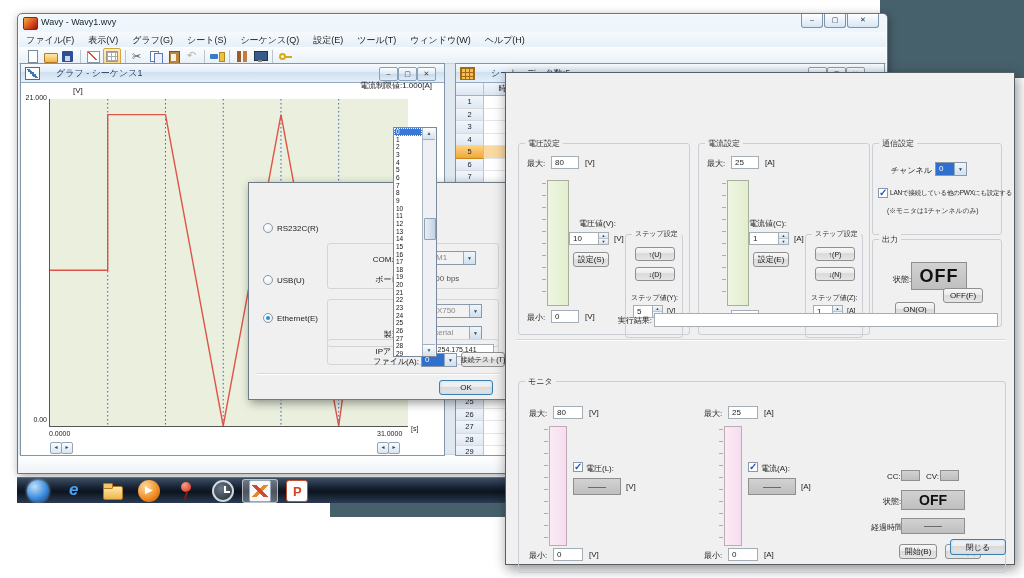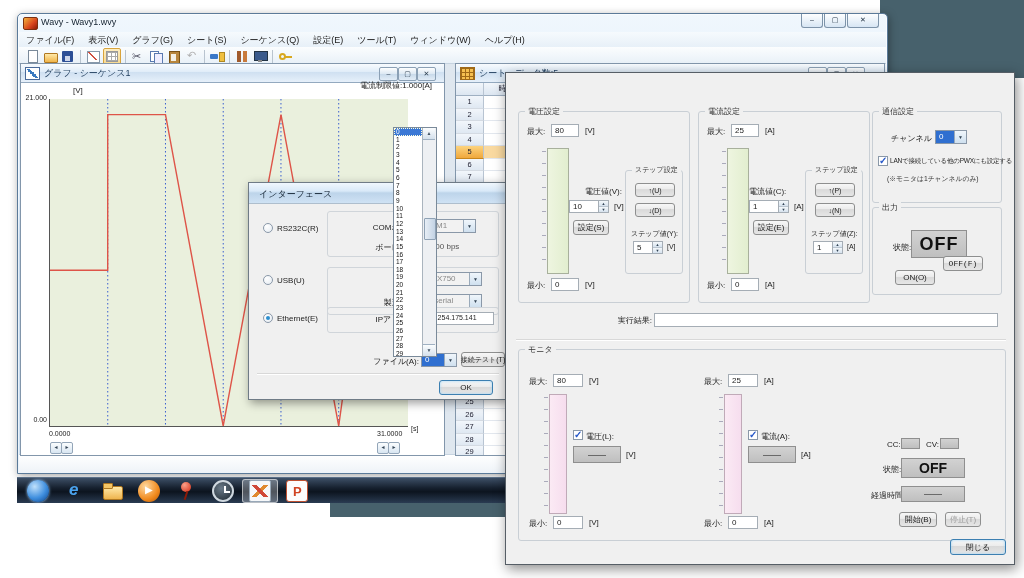--- a/index.html
+++ b/index.html
@@ -4,28 +4,28 @@
 <style>
   html,body{margin:0;padding:0;background:#fff;}
   #stage{position:relative;width:1024px;height:578px;background:#fff;overflow:hidden;
          font-family:"Liberation Sans",sans-serif;font-size:9px;color:#222;}
   .a{position:absolute;}
   
   .win{position:absolute;box-sizing:border-box;}
   .glassT{background:linear-gradient(180deg,#f0f7fd 0%,#d9e9f8 40%,#bdd4ea 50%,#cfe2f4 100%);}
   .childT{background:linear-gradient(180deg,#f8fbfe,#dfecf8 45%,#cfe0f1 46%,#e6f0fa);
           border-bottom:1px solid #93a9bf;display:flex;align-items:center;padding:0 4px;box-sizing:border-box;}
-  .childT .wt{font-size:9px;color:#1c3a5a;margin-left:4px;flex:1;white-space:nowrap;overflow:hidden;}
+  .childT .wt{font-size:9px;color:#1c3a5a;margin-left:16px;flex:1;white-space:nowrap;overflow:hidden;}
   .cbtn{width:17px;height:12px;margin-left:2px;border:1px solid #8ba0b5;border-radius:2px;
         background:linear-gradient(#fdfefe,#dce8f3 50%,#c8d9ea 51%,#e2edf7);
         font-size:7px;line-height:11px;text-align:center;color:#345;}
   .capb{height:13px;border:1px solid #7d93a9;border-top:none;border-radius:0 0 3px 3px;
         background:linear-gradient(rgba(255,255,255,.9),rgba(205,223,240,.7));
         font-size:7px;line-height:12px;text-align:center;color:#234;}
-  .gb{position:absolute;border:1px solid #c9cfd5;border-radius:3px;box-sizing:border-box;}
+  .gb{position:absolute;border:1px solid #c9cfd5;border-radius:3px;box-sizing:border-box;margin-top:32px;}
   .gb>.lg{position:absolute;top:-6px;left:6px;background:#f0f0f0;padding:0 3px;font-size:8px;color:#333;white-space:nowrap;}
   .lbl{position:absolute;font-size:8px;color:#222;white-space:nowrap;}
   .lbl.sm{font-size:7px;}
   .fld{position:absolute;background:#fff;border:1px solid #a5adb5;box-sizing:border-box;
        font-size:8px;padding:1px 3px;height:13px;}
   .disp{position:absolute;background:linear-gradient(#d2d2d2,#bfbfbf);border:1px solid #8f8f8f;
         box-sizing:border-box;text-align:center;color:#333;}
   .btn{position:absolute;background:linear-gradient(#f7f7f7,#ebebeb 45%,#d9d9d9 46%,#e6e6e6);
        border:1px solid #8e8f8f;border-radius:3px;box-sizing:border-box;
        font-size:8px;color:#222;display:flex;align-items:center;justify-content:center;white-space:nowrap;}
@@ -369,23 +369,20 @@
         <span class="tb-item active">
           <span class="tbi tbi-wavy"></span>
         </span>
         <span class="tb-item">
           <span class="tbi tbi-powerpoint"></span>
         </span>
       </div>
   </div>
 
   <div class="win" style="left:248px;top:182px;width:258px;height:218px;background:#f0f0f0;border:1px solid #6f7b86;box-shadow:2px 3px 9px rgba(0,0,0,.4);">
-    <div class="glassT a" style="left:0;top:0;right:0;height:20px;border-bottom:1px solid #aebecd;">
-      <span class="lbl" style="left:10px;top:5px;font-size:9px;color:#102030;">インターフェース</span>
-    </div>
 
     <span class="rad" style="left:14px;top:40px;"></span>
     <span class="lbl" style="left:28px;top:41px;">RS232C(R)</span>
     <div class="gb" style="left:78px;top:28px;width:172px;height:46px;border:1px solid #d0d5da;">
       <span class="lbl" style="left:4px;top:10px;width:86px;text-align:right;">COMポート:</span>
       <div class="cmb dis" style="left:92px;top:7px;width:56px;">
         <span class="cv">COM1</span>
           <span class="ca">▼</span>
       </div>
       <span class="lbl" style="left:4px;top:30px;width:86px;text-align:right;">ボーレート:</span>
@@ -465,21 +462,21 @@
   </div>
 
   <div class="win" style="left:505px;top:72px;width:510px;height:493px;background:#f0f0f0;border:1px solid #565e66;box-shadow:2px 4px 12px rgba(0,0,0,.45);">
 
     <div class="gb" style="left:12px;top:38px;width:172px;height:192px;">
       <span class="lg">電圧設定</span>
       <span class="lbl" style="left:8px;top:14px;">最大:</span>
       <span class="fld" style="left:32px;top:12px;width:28px;">80</span>
       <span class="lbl" style="left:66px;top:14px;">[V]</span>
       <div class="gauge" style="left:28px;top:36px;width:22px;height:126px;"></div>
-      <span class="lbl" style="left:42px;top:74px;padding-left:24px;">電圧値(V):</span>
+      <span class="lbl" style="left:36px;top:74px;padding-left:24px;">電圧値(V):</span>
       <div class="spin" style="left:50px;top:88px;width:40px;">
         <span class="sv">10</span>
         <span class="sa">
             <i>▲</i>
             <i>▼</i>
           </span>
       </div>
       <span class="lbl" style="left:95px;top:90px;">[V]</span>
       <div class="btn" style="left:54px;top:108px;width:36px;height:15px;">設定(S)</div>
       <div class="gb" style="left:106px;top:58px;width:58px;height:104px;">
@@ -546,21 +543,21 @@
       <span class="chk on" style="left:5px;top:44px;"></span>
       <span class="lbl" style="left:17px;top:45px;font-size:6.5px;letter-spacing:-0.2px;">LANで接続している他のPWXにも設定する</span>
       <span class="lbl" style="left:14px;top:62px;font-size:6.8px;color:#333;">(※モニタは1チャンネルのみ)</span>
     </div>
 
     <div class="gb" style="left:366px;top:134px;width:130px;height:88px;">
       <span class="lg">出力</span>
       <span class="lbl" style="left:20px;top:34px;">状態:</span>
       <div class="disp" style="left:38px;top:22px;width:56px;height:28px;font-size:18px;font-weight:bold;line-height:27px;letter-spacing:1px;color:#111;">OFF</div>
       <div class="btn" style="left:22px;top:62px;width:40px;height:15px;">ON(O)</div>
-      <div class="btn" style="left:70px;top:48px;width:40px;height:15px;font-family:Liberation Mono, monospace;">OFF(F)</div>
+      <div class="btn" style="left:70px;top:48px;width:40px;height:15px;">OFF(F)</div>
     </div>
 
     <span class="lbl" style="left:104px;top:242px;width:42px;text-align:right;">実行結果:</span>
     <span class="fld" style="left:148px;top:240px;width:344px;height:14px;"></span>
     <div class="a" style="left:10px;top:266px;width:490px;height:1px;background:#d8d8d8;border-bottom:1px solid #fff;"></div>
 
     <div class="gb" style="left:12px;top:276px;width:488px;height:192px;">
       <span class="lg">モニタ</span>
 
       <span class="lbl" style="left:10px;top:26px;">最大:</span>

